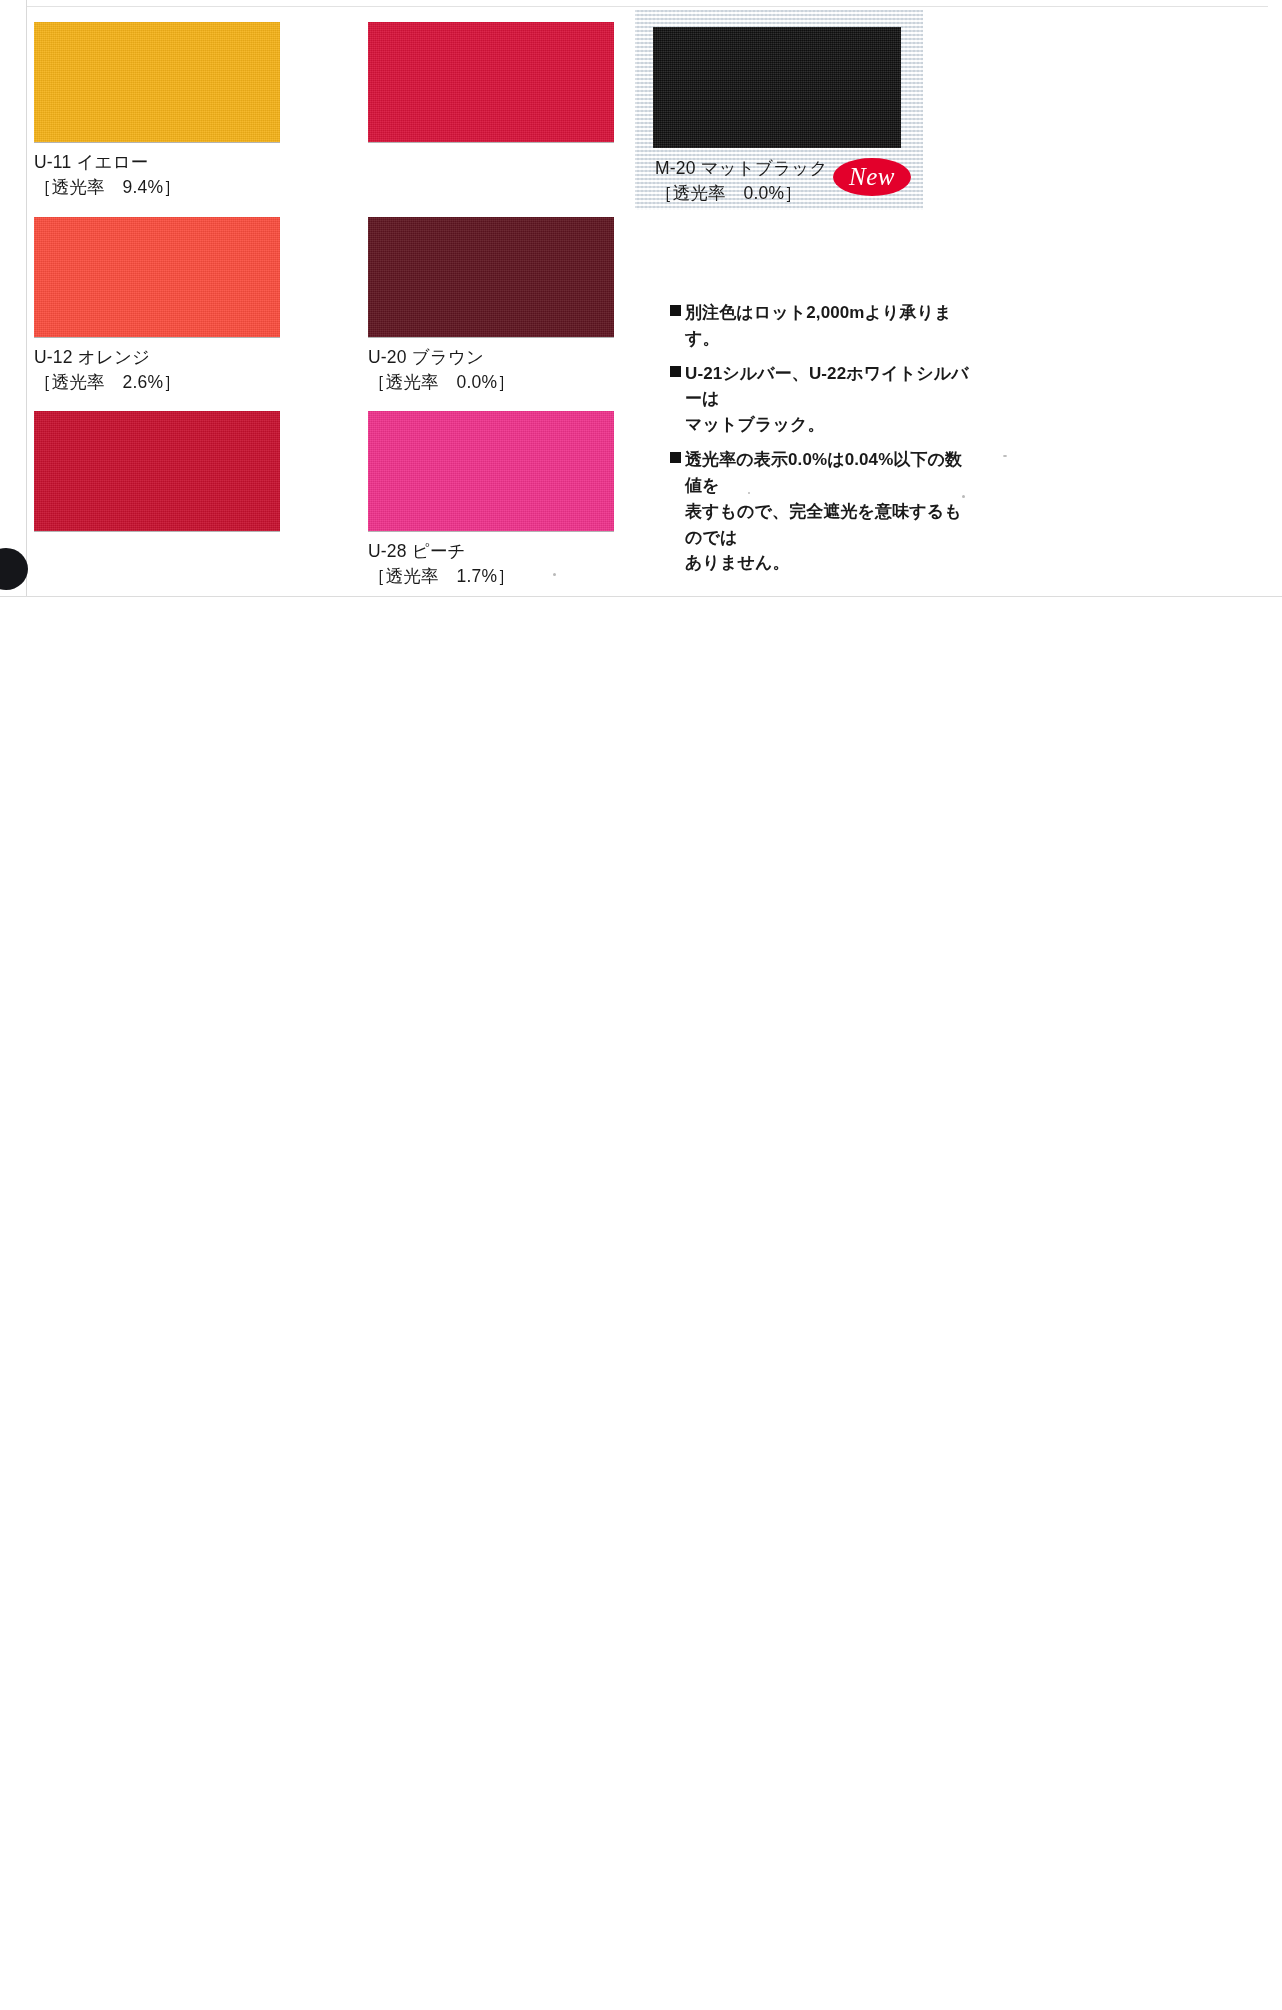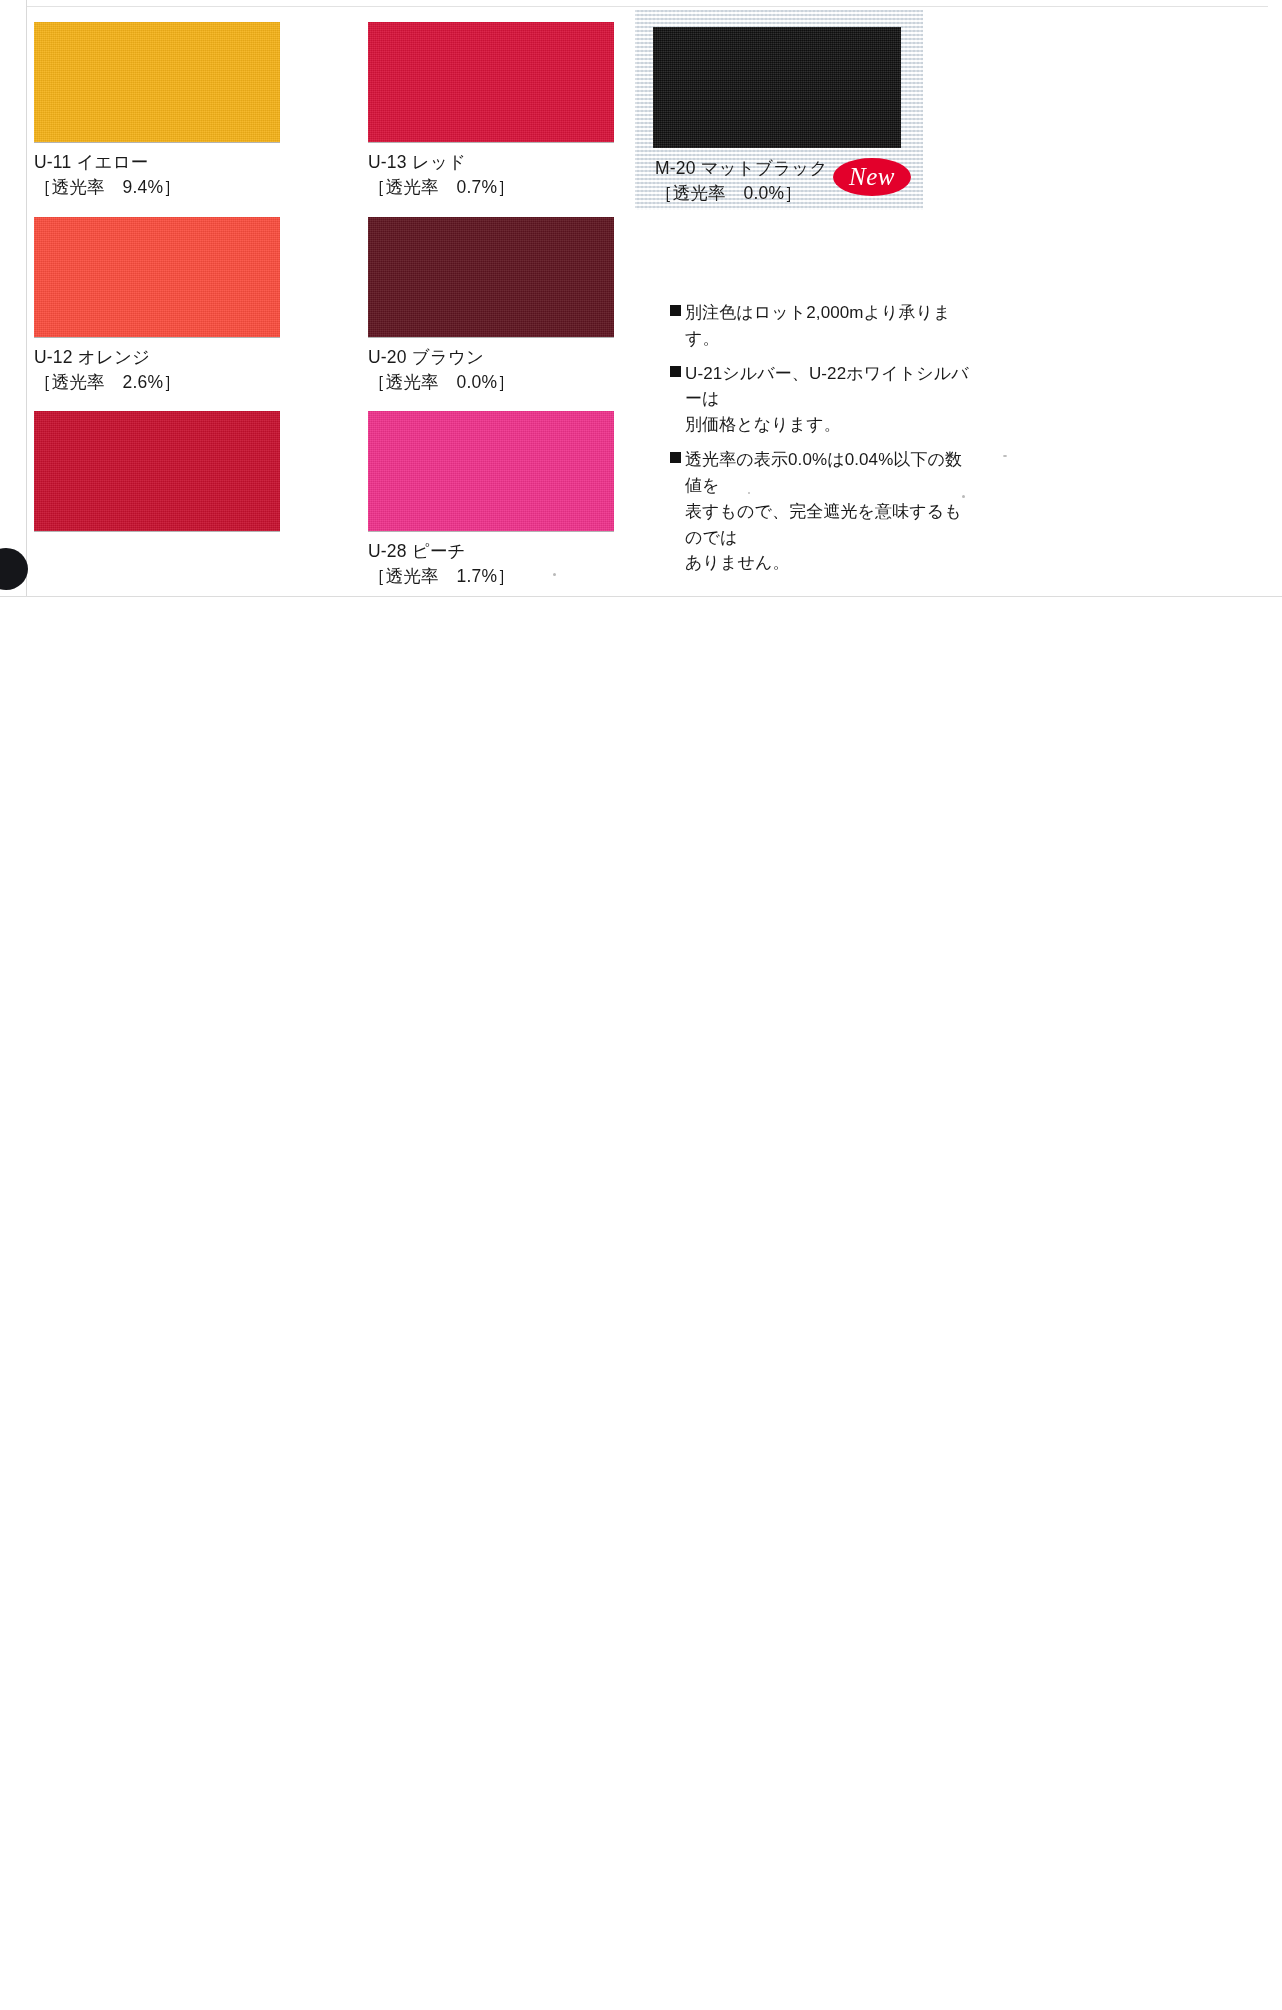--- a/index.html
+++ b/index.html
@@ -165,20 +165,21 @@
     left: 670px;
     top: 300px;
     width: 300px;
     font-size: 17px;
     line-height: 1.52;
   }
   .note-item {
     display: flex;
     align-items: flex-start;
     margin-bottom: 9px;
+    font-weight: bold;
   }
   .note-bullet {
     flex: 0 0 auto;
     width: 11px;
     height: 11px;
     background: #111111;
     margin-top: 5px;
     margin-right: 4px;
   }
   .note-text {
@@ -209,24 +210,20 @@
     <div class="swatch-row">
       <div class="swatch-cell">
         <div class="swatch-chip" style="background:#f6b318"></div>
         <div class="swatch-caption">
           <div class="swatch-name">U-11 イエロー</div>
           <div class="swatch-trans">［透光率　9.4%］</div>
         </div>
       </div>
       <div class="swatch-cell">
         <div class="swatch-chip" style="background:#d8123a"></div>
-        <div class="swatch-caption">
-          <div class="swatch-name">U-13 レッド</div>
-          <div class="swatch-trans">［透光率　0.7%］</div>
-        </div>
       </div>
     </div>
 
     <div class="swatch-row">
       <div class="swatch-cell">
         <div class="swatch-chip" style="background:#fb4d3e"></div>
         <div class="swatch-caption">
           <div class="swatch-name">U-12 オレンジ</div>
           <div class="swatch-trans">［透光率　2.6%］</div>
         </div>
@@ -265,21 +262,21 @@
   </div>
 
   <div class="notes">
     <div class="note-item">
       <span class="note-bullet"></span>
       <span class="note-text">別注色はロット2,000mより承ります。</span>
     </div>
     <div class="note-item">
       <span class="note-bullet"></span>
       <span class="note-text">U-21シルバー、U-22ホワイトシルバーは
-別価格となります。</span>
+マットブラック。</span>
     </div>
     <div class="note-item">
       <span class="note-bullet"></span>
       <span class="note-text">透光率の表示0.0%は0.04%以下の数値を
 表すもので、完全遮光を意味するものでは
 ありません。</span>
     </div>
   </div>
 
   <div class="speck" style="left:553px;top:573px;width:3px;height:3px;"></div>

